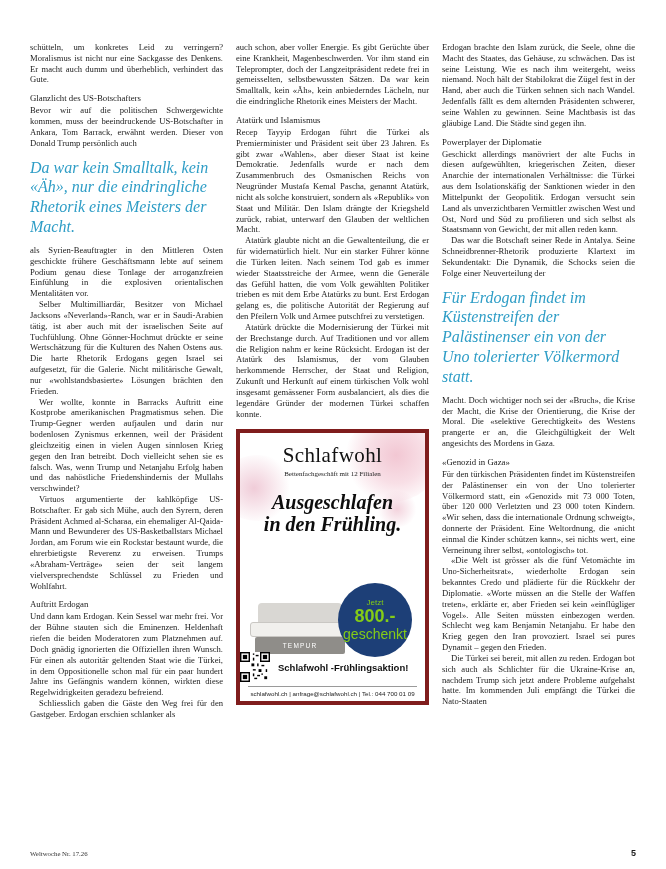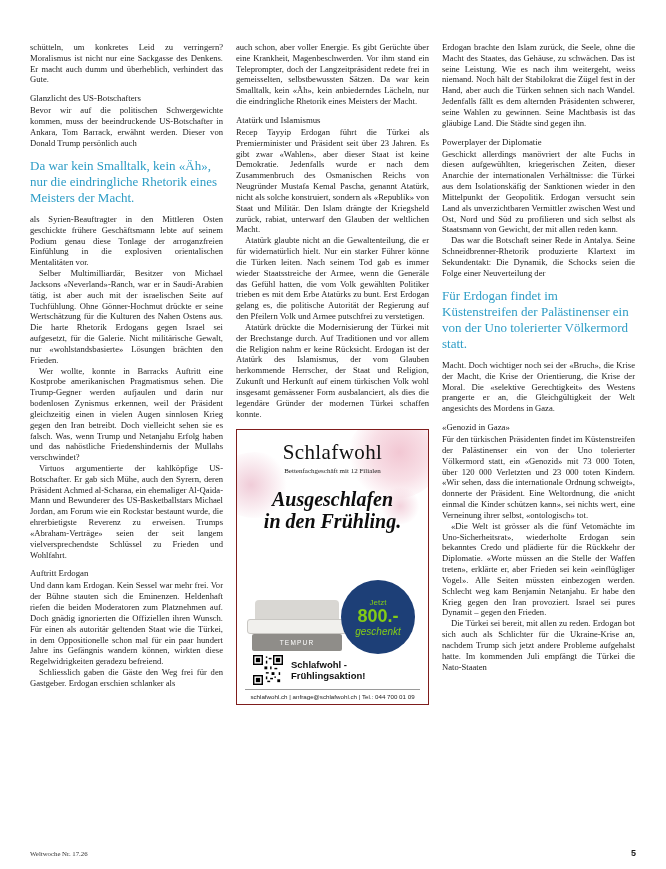--- a/index.html
+++ b/index.html
@@ -16,35 +16,35 @@
   .col { width:193px; flex:0 0 auto; }
 
   .p {
     font-size:8.6px; line-height:1.26; text-align:justify;
     hyphens:auto; overflow-wrap:break-word;
   }
   .p.ind { text-indent:9px; }
   .h { font-size:8.8px; font-weight:normal; margin:8px 0 2px 0; }
   .quote {
     color:var(--quote-color,#2e9dc6);
-    font-size:13px; line-height:1.24;
+    font-style:italic; font-size:16px; line-height:1.24;
     margin:9px 0 8px 0;
   }
 
   .footer {
     position:absolute; left:30px; right:30px; bottom:11px;
     display:flex; justify-content:space-between; align-items:baseline;
   }
   .footer .issue { font-size:6.8px; color:#333; }
   .footer .pagenum { font-size:9px; font-weight:bold; font-family:"Liberation Sans",sans-serif; }
 
   
   .ad {
     position:relative; margin-top:10px; height:276px;
-    border:1px solid #7f1d1d; background:#fff; overflow:hidden;
+    border:4px solid #7f1d1d; background:#fff; overflow:hidden;
   }
   .blossom { position:absolute; border-radius:50%; pointer-events:none; }
   .b1 { top:-16px; right:-14px; width:95px; height:85px;
         background:radial-gradient(circle at 55% 45%, #f2c7d3 0%, #f8dfe6 40%, rgba(255,255,255,0) 72%); }
   .b2 { top:22px; left:-22px; width:80px; height:66px;
         background:radial-gradient(circle at 45% 50%, #f0ccd8 0%, rgba(255,255,255,0) 65%); }
   .b3 { top:58px; right:6px; width:44px; height:36px;
         background:radial-gradient(circle at 50% 50%, #f3d3dd 0%, rgba(255,255,255,0) 68%); }
 
   .ad-brand { position:relative; text-align:center; font-size:21px; margin-top:10px; letter-spacing:.4px; color:#111; }
@@ -64,23 +64,23 @@
   }
 
   .ad-badge {
     position:absolute; right:13px; top:150px; width:74px; height:74px; border-radius:50%;
     background:var(--badge-color,#1d3f77); color:#84cc16;
     display:flex; flex-direction:column; align-items:center; justify-content:center;
     font-family:"Liberation Sans",sans-serif; text-align:center;
   }
   .bdg-top { font-size:8px; }
   .bdg-amt { font-size:18px; font-weight:bold; line-height:1.05; }
-  .bdg-bot { font-size:10px;font-style:italic; }
+  .bdg-bot { font-size:14px; }
 
-  .ad-foot { position:absolute; left:16px; right:8px; bottom:19px; display:flex; align-items:center; gap:8px; }
+  .ad-foot { position:absolute; left:0; right:8px; bottom:19px; display:flex; align-items:center; gap:8px; }
   .qr { width:30px; height:30px; flex:0 0 auto; }
   .ad-promo { font-weight:bold; font-size:9.5px; font-family:"Liberation Sans",sans-serif; color:#111; }
   .ad-contact {
     position:absolute; left:8px; right:8px; bottom:4px; border-top:1px solid #9a9a9a;
     padding-top:3px; font-size:6.2px; text-align:center; color:#222;
     font-family:"Liberation Sans",sans-serif; white-space:nowrap; overflow:hidden;
   }
 </style>
 </head>
 <body>

